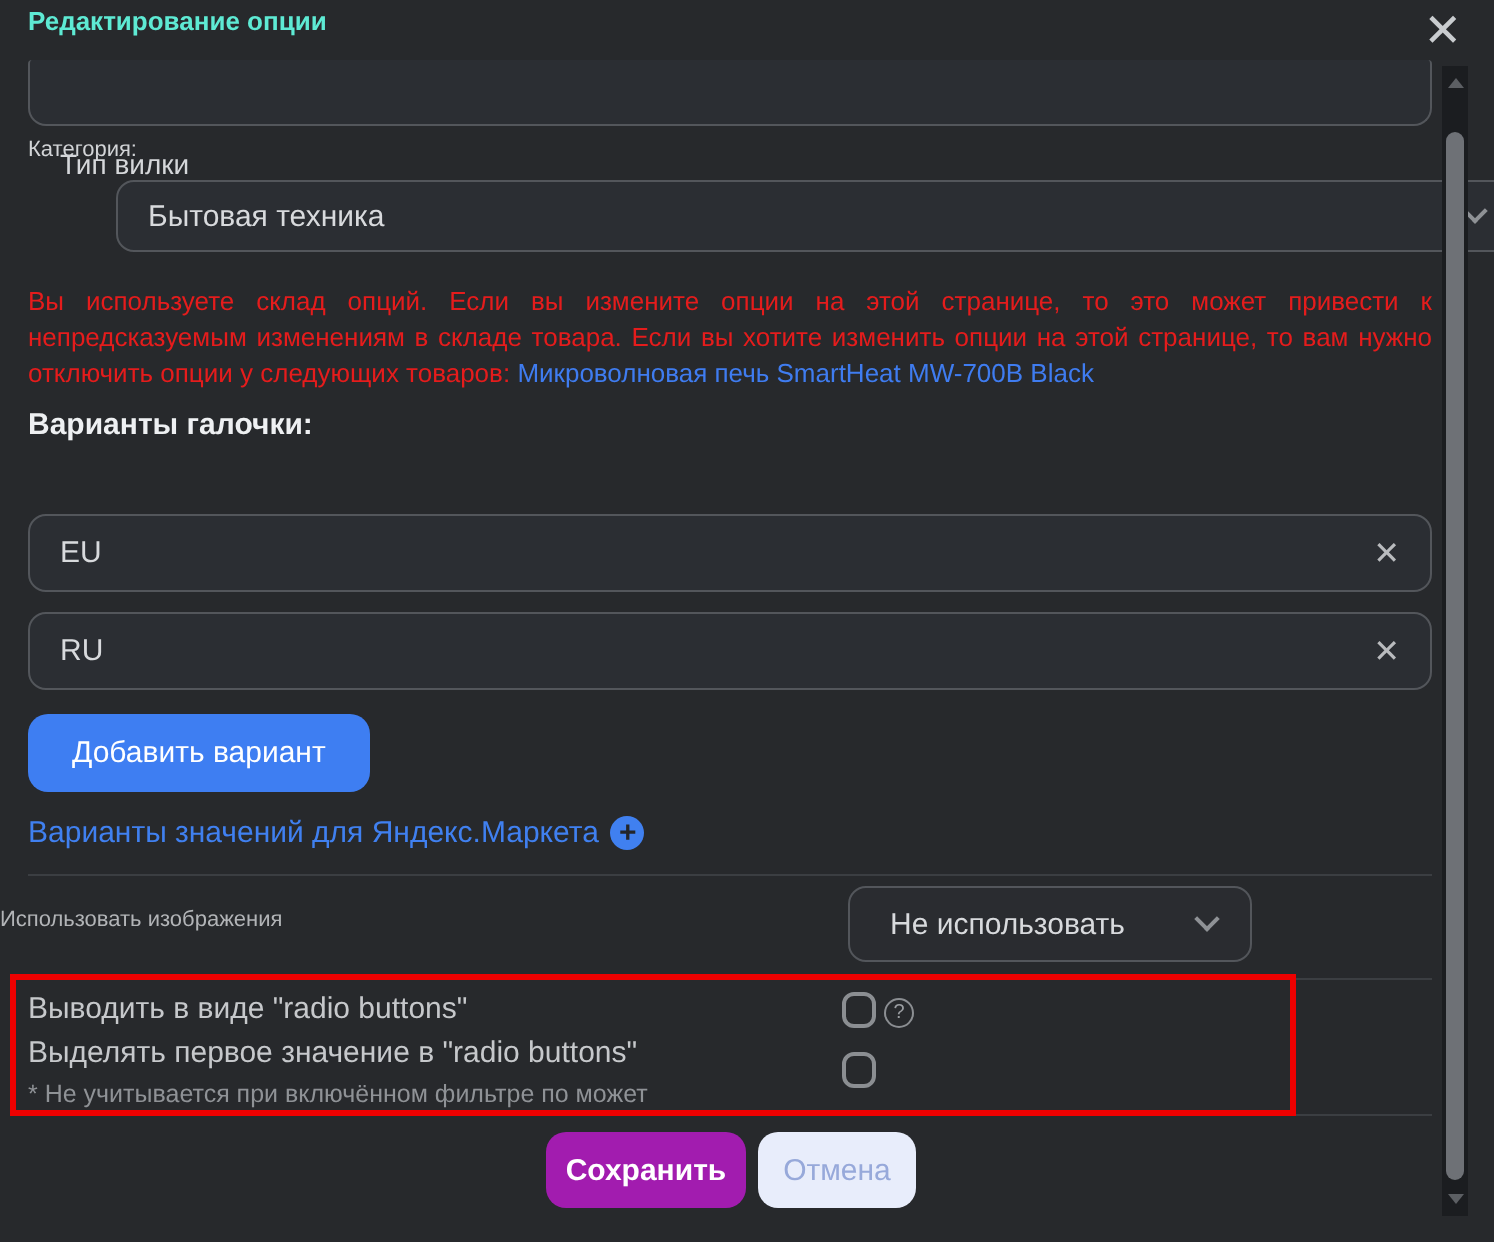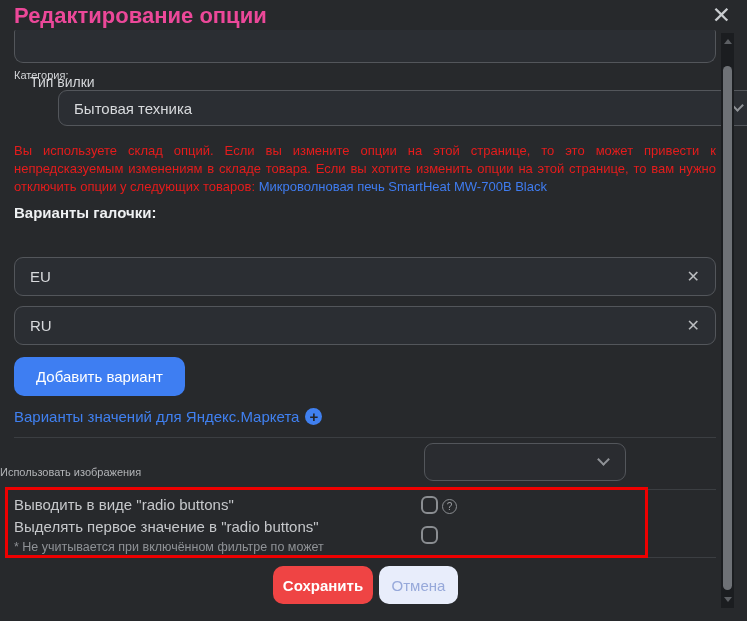--- a/index.html
+++ b/index.html
@@ -1,20 +1,20 @@
 <!DOCTYPE html>
 <html><head>
 <meta charset="utf-8">
 <style>
   * { margin:0; padding:0; box-sizing:border-box; }
   html,body { background:#27292c; }
   body { font-family:"Liberation Sans", sans-serif; }
   #app { position:relative; width:747px; height:621px; background:#27292c; overflow:hidden; }
 
-  .dialog-title { position:absolute; left:14px; top:3px; font-size:22px; font-weight:bold; color:#ec4899; }
+  .dialog-title { position:absolute; left:14px; top:3px; font-size:13px; font-weight:bold; color:#5eead4; }
   .close-x { position:absolute; right:16px; top:0px; font-size:23px; line-height:30px; color:#c9cccf; cursor:pointer; }
 
   .field { position:absolute; background:#2b2e33; border:1px solid #53565b; border-radius:9px;
            color:#d8dadd; font-size:15px; font-family:"Liberation Sans", sans-serif; }
   .field input { background:transparent; border:none; outline:none; color:#d8dadd; font-size:15px;
                  font-family:"Liberation Sans", sans-serif; width:100%; height:100%; padding:0 40px 0 15px; }
 
   .top-field { left:14px; top:30px; width:702px; height:33px; border-top:none; border-radius:2px 2px 9px 9px; }
   .top-field input { padding:0 15px; font-size:14px; color:#d5d7da;margin-top:36px; }
 
@@ -42,35 +42,35 @@
              color:#ffffff; font-size:15px; }
 
   .yandex-row { position:absolute; left:14px; top:408px; font-size:15px; display:flex; align-items:center; }
   .yandex-row a { color:#4080f0; text-decoration:none; cursor:pointer; }
   .plus-badge { display:inline-flex; align-items:center; justify-content:center; width:17px; height:17px;
                 margin-left:6px; border-radius:50%; background:#4080f0; color:#23252a; font-size:15px;
                 font-weight:bold; line-height:17px; cursor:pointer; }
 
   .divider { position:absolute; left:14px; width:702px; height:1px; background:#3b3e42; }
 
-  .images-label { top:454px; color:#b2b4b7;margin-top:12px; }
+  .images-label { top:454px; color:#b2b4b7; }
   .images-select { left:424px; top:443px; width:202px; height:38px; background:#2a2c30; }
   .images-select .sel-text { padding-left:20px; }
 
   .red-rect { position:absolute; left:5px; top:487px; width:643px; height:71px;
               border:3px solid #ee0000; z-index:5; pointer-events:none; }
 
   .radio-label { position:absolute; left:14px; font-size:15px; color:#c6c8cb; }
   .checkbox { position:absolute; left:421px; width:17px; height:18px; border:2px solid #8b8e92;
               border-radius:6px; background:transparent; cursor:pointer; }
   .q-icon { position:absolute; left:442px; top:499px; width:15px; height:15px; border:1px solid #8b8e92;
             border-radius:50%; color:#9b9ea2; font-size:10px; line-height:13px; text-align:center; cursor:pointer; }
   .fine-print { position:absolute; left:14px; top:540px; font-size:12.5px; color:#8f9296; }
 
-  .save-btn { position:absolute; left:273px; top:566px; width:100px; height:38px; background:#ef4444;
+  .save-btn { position:absolute; left:273px; top:566px; width:100px; height:38px; background:#a21caf;
               color:#ffffff; font-size:15px; font-weight:bold; }
   .cancel-btn { position:absolute; left:379px; top:566px; width:79px; height:38px; background:#e8edfb;
                 color:#97a9da; font-size:15px; }
 
   .scrollbar { position:absolute; left:721px; top:33px; width:13px; height:575px; background:#1b1d20; }
   .sb-thumb { position:absolute; left:2px; top:33px; width:9px; height:524px; background:#6e7176; border-radius:5px; }
   .sb-arrow-up { position:absolute; left:3px; top:6px; width:0; height:0;
                  border-left:4px solid transparent; border-right:4px solid transparent; border-bottom:5px solid #5c5f63; }
   .sb-arrow-down { position:absolute; left:3px; bottom:6px; width:0; height:0;
                    border-left:4px solid transparent; border-right:4px solid transparent; border-top:5px solid #5c5f63; }
@@ -110,20 +110,21 @@
 
   <div class="yandex-row">
     <a>Варианты значений для Яндекс.Маркета</a>
     <span class="plus-badge">+</span>
   </div>
 
   <div class="divider" style="top:437px;"></div>
 
   <div class="label images-label">Использовать изображения</div>
   <div class="select-box images-select">
+    <span class="sel-text">Не использовать</span>
     <span class="chevron"></span>
   </div>
 
   <div class="divider" style="top:489px;"></div>
 
   <div class="radio-label" style="top:496px;">Выводить в виде "radio buttons"</div>
   <div class="checkbox" style="top:496px;"></div>
   <div class="q-icon">?</div>
 
   <div class="radio-label" style="top:518px;">Выделять первое значение в "radio buttons"</div>

